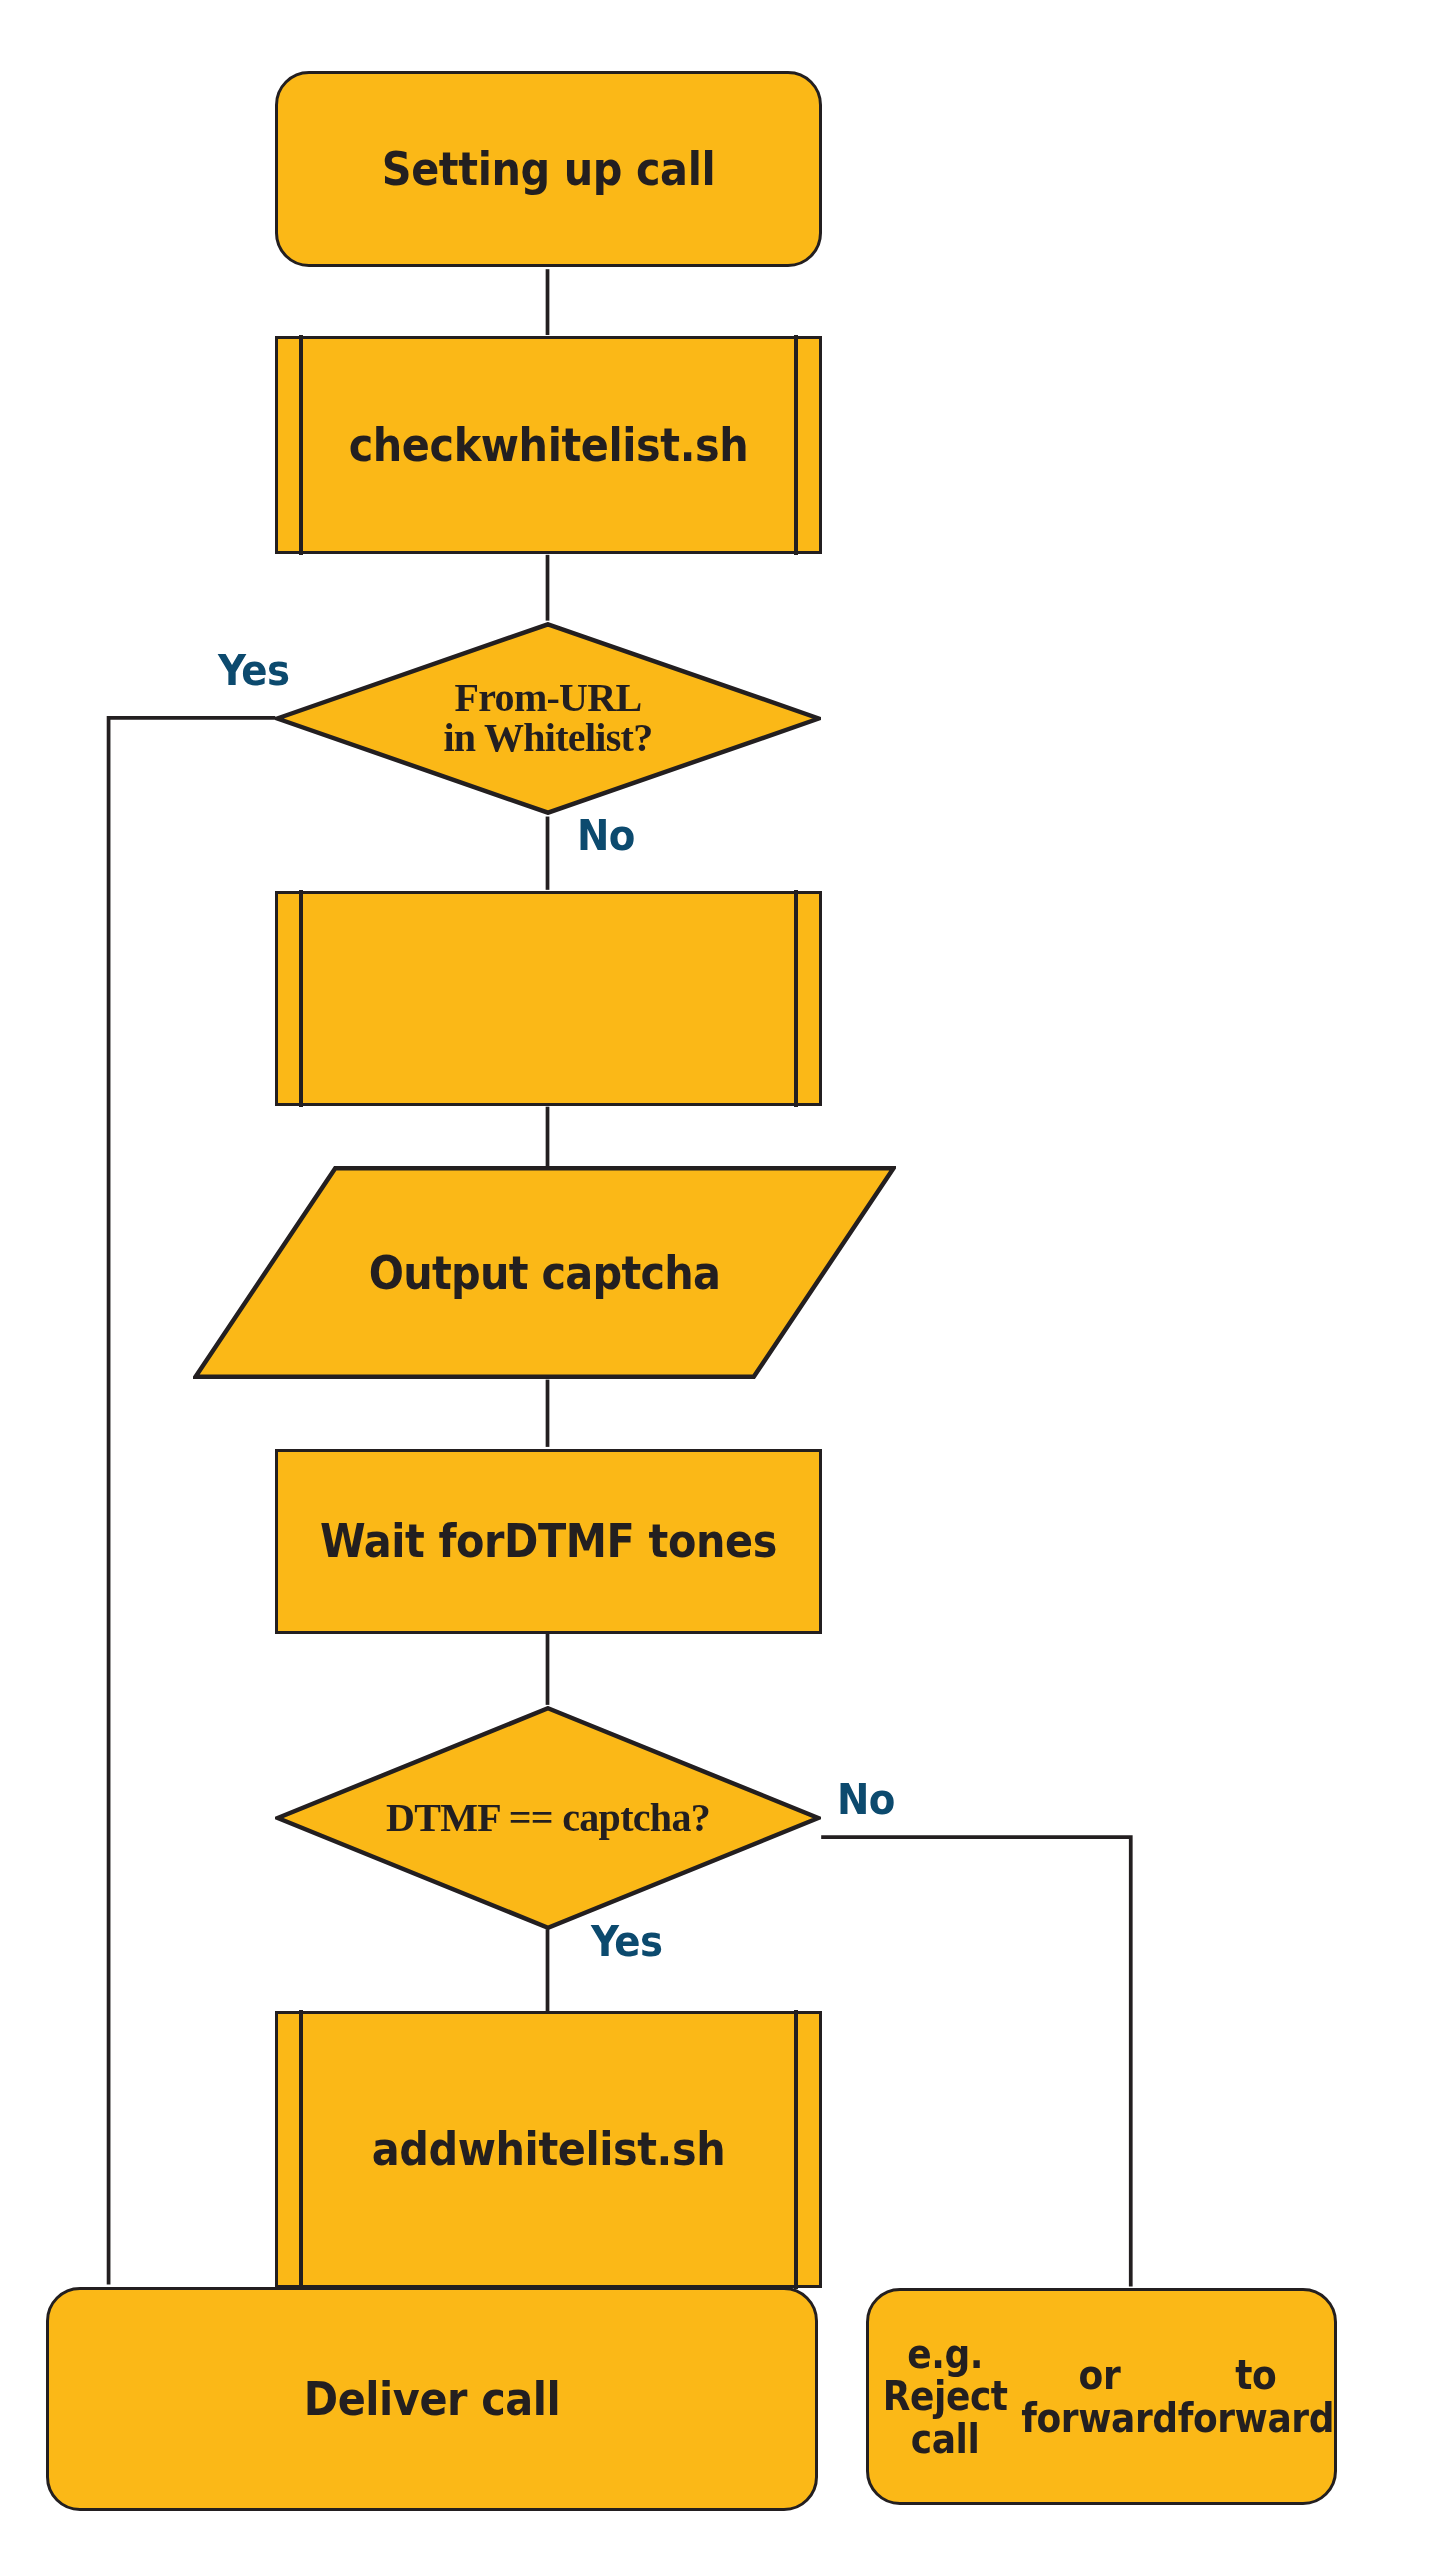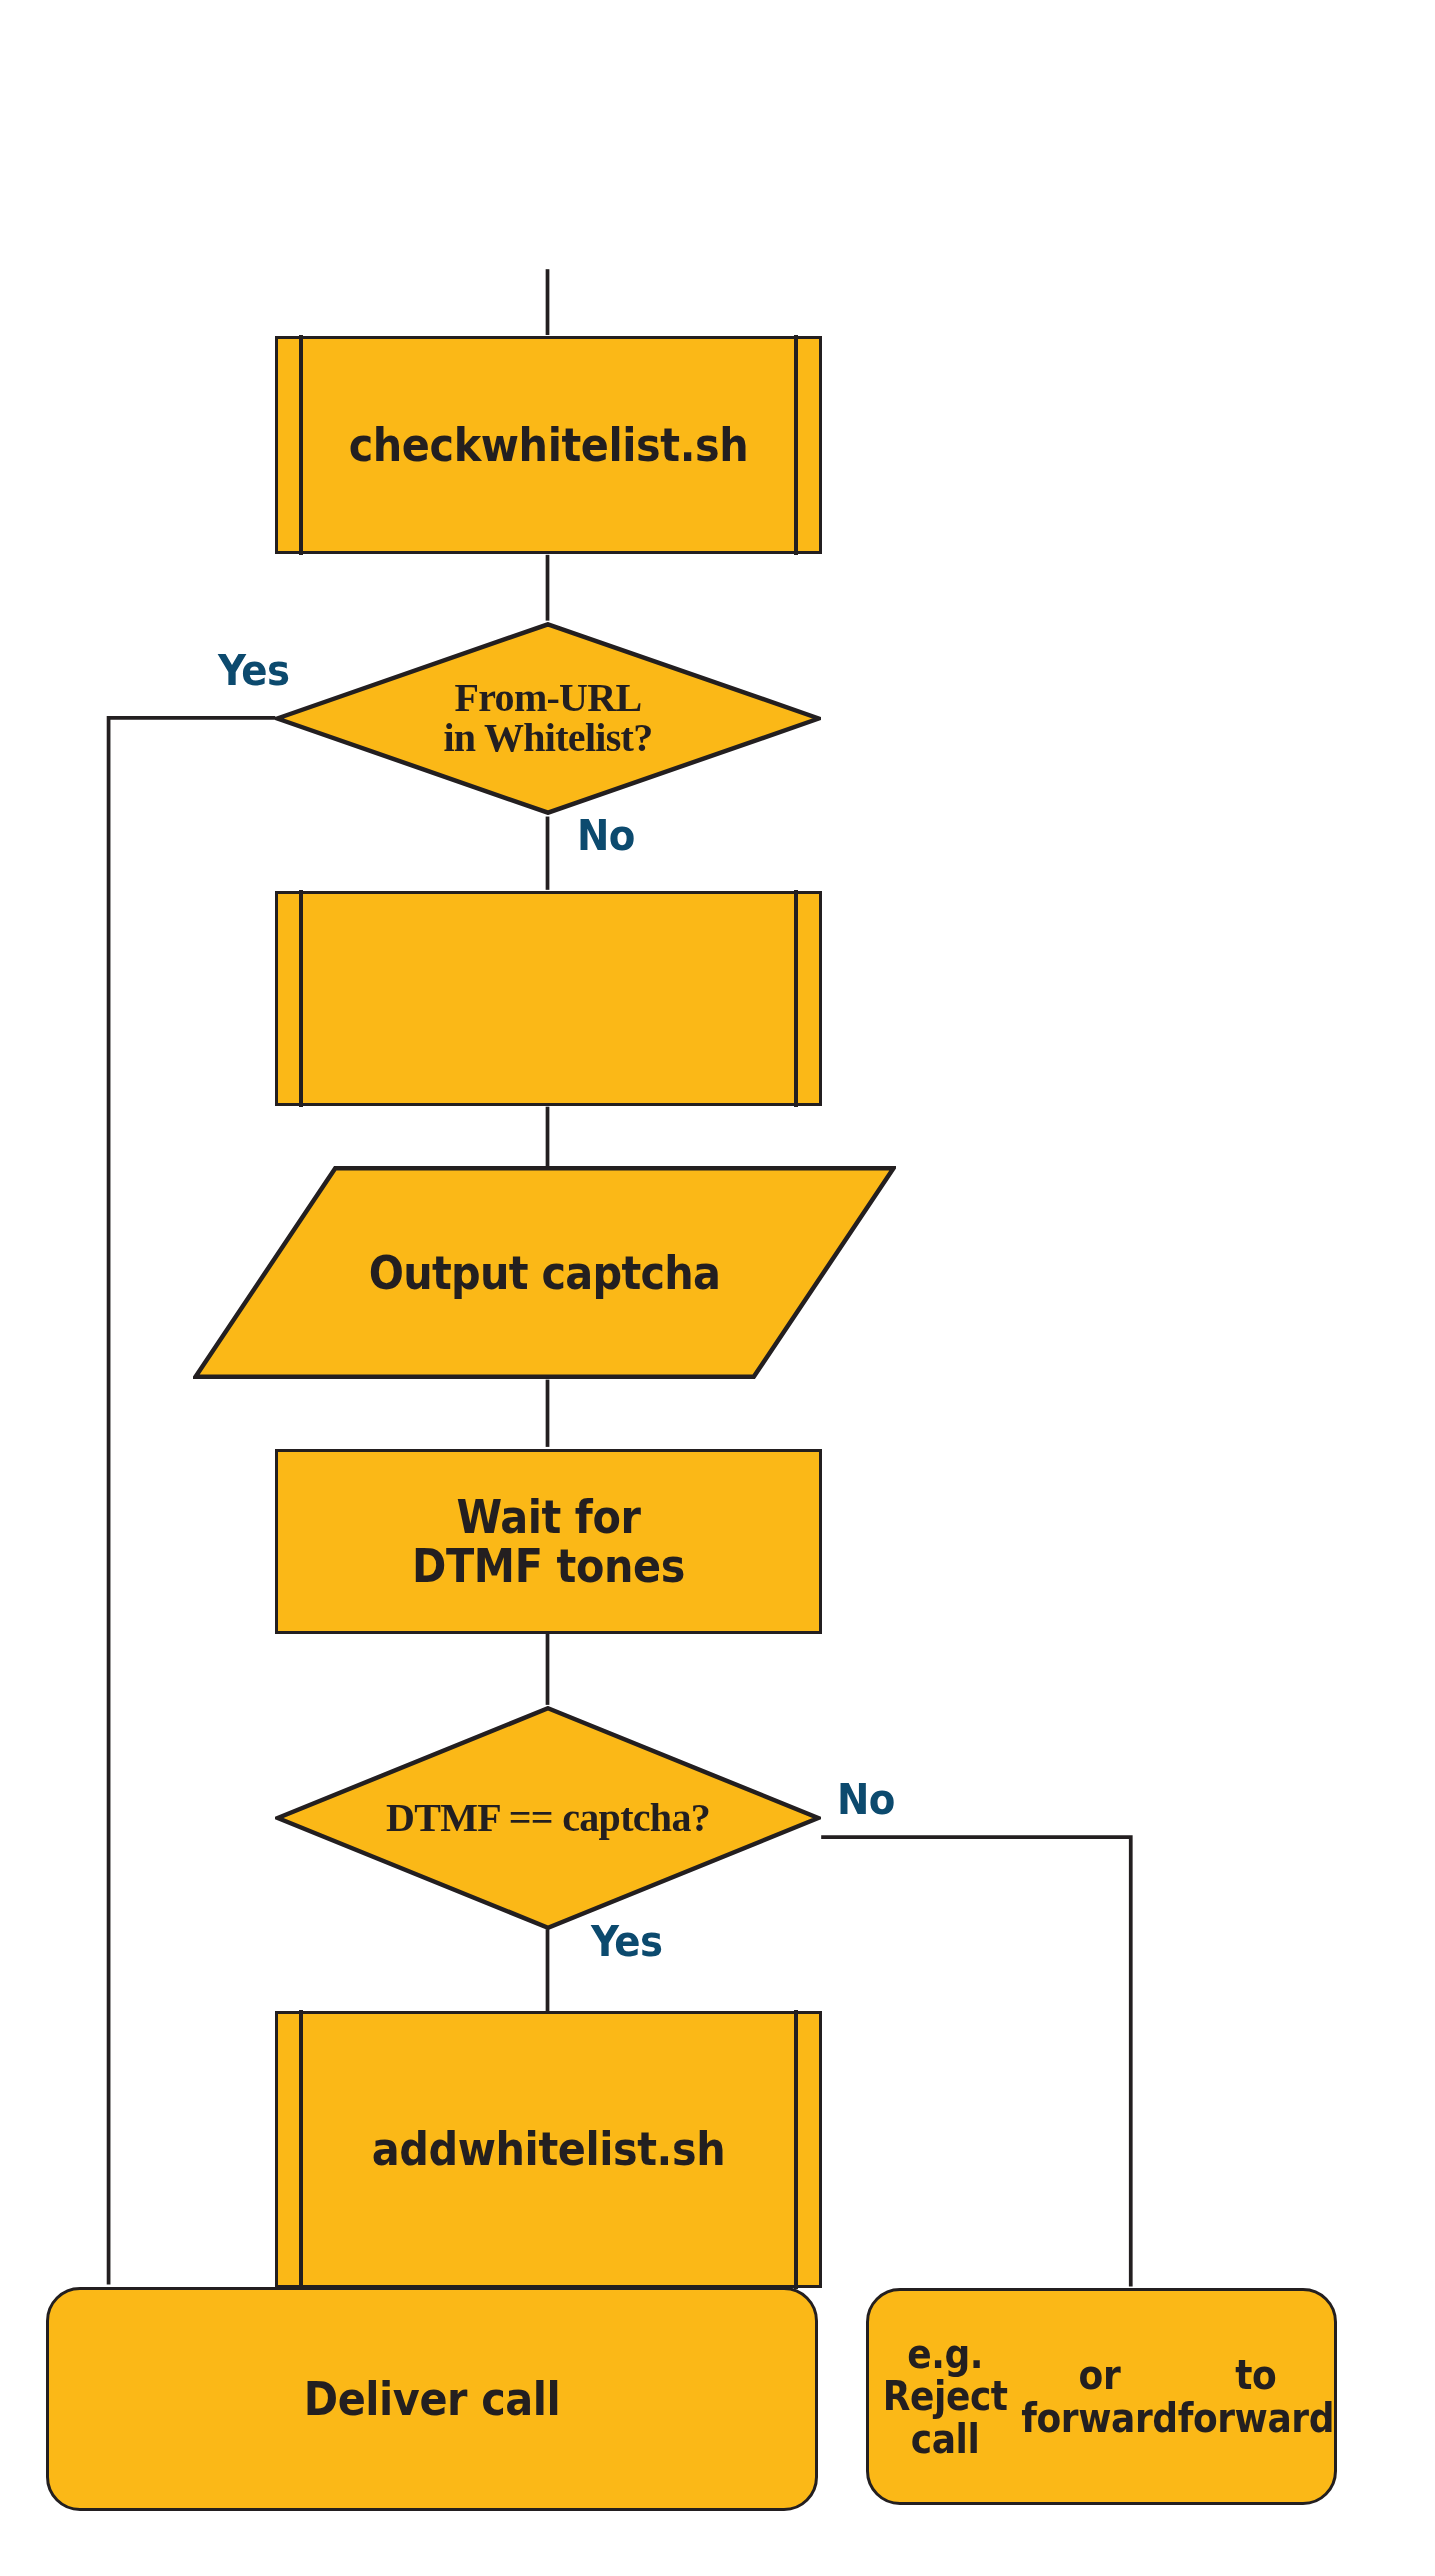--- a/index.html
+++ b/index.html
@@ -52,20 +52,23 @@
       <line x1="732" y1="2580" x2="732" y2="2690"></line>
 
       <line x1="732" y1="2975" x2="732" y2="3058"></line>
 
       <polyline points="368,960 145,960 145,3055"></polyline>
 
       <polyline points="1098,2457 1512,2457 1512,3058"></polyline>
     </g>
   </svg>
 
+  <div class="node terminator" style="left:275px;top:71px;width:547px;height:196px;font-size:46px;">
+    <span>Setting up call</span>
+  </div>
 
   <div class="node predef" style="left:275px;top:336px;width:547px;height:218px;font-size:46px;">
     <span class="bar-l"></span>
     <span class="bar-r"></span>
     <span class="lbl">checkwhitelist.sh</span>
   </div>
 
   <div class="diamond-wrap" style="left:275px;top:622px;width:546px;height:193px;">
     <svg width="546" height="193" viewBox="0 0 730 258" xmlns="http://www.w3.org/2000/svg">
       <polygon points="365,3 727,129 365,255 3,129" fill="#FBB817" stroke="#231F20" stroke-width="6"></polygon>
@@ -85,21 +88,21 @@
     <span class="bar-r"></span>
   </div>
 
   <div class="para-wrap" style="left:193px;top:1166px;width:703px;height:213px;">
     <svg width="703" height="213" viewBox="0 0 940 285" xmlns="http://www.w3.org/2000/svg">
       <polygon points="190,3 937,3 750,282 3,282" fill="#FBB817" stroke="#231F20" stroke-width="6"></polygon>
     </svg>
     <div class="plabel" style="font-size:46px;">Output captcha</div>
   </div>
 
-  <div class="node process" style="left:275px;top:1449px;width:547px;height:185px;font-size:46px;flex-direction:column;">
+  <div class="node process" style="left:275px;top:1449px;width:547px;height:185px;font-size:46px;flex-direction:row;">
     <span>Wait for</span>
     <span>DTMF tones</span>
   </div>
 
   <div class="diamond-wrap" style="left:275px;top:1706px;width:546px;height:224px;">
     <svg width="546" height="224" viewBox="0 0 730 300" xmlns="http://www.w3.org/2000/svg">
       <polygon points="365,3 727,150 365,297 3,150" fill="#FBB817" stroke="#231F20" stroke-width="6"></polygon>
     </svg>
     <div class="dlabel" style="font-size:40px;">DTMF == captcha?</div>
   </div>

